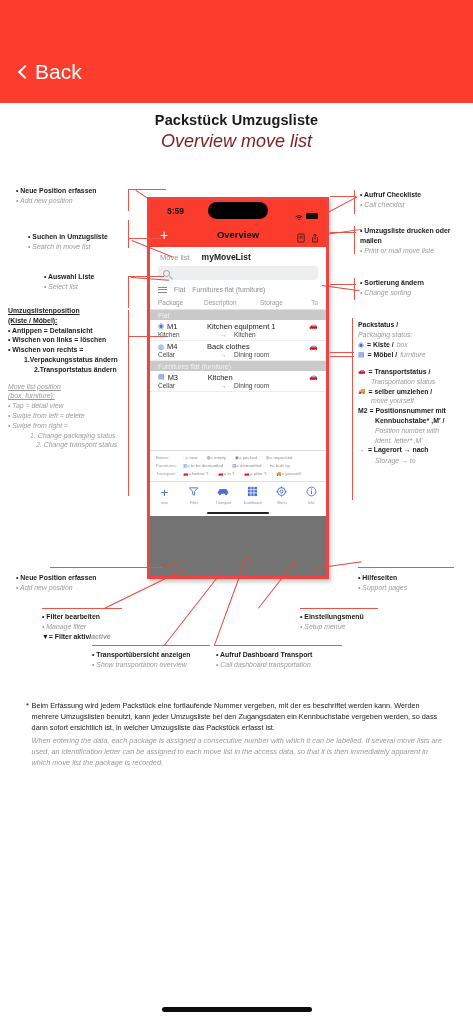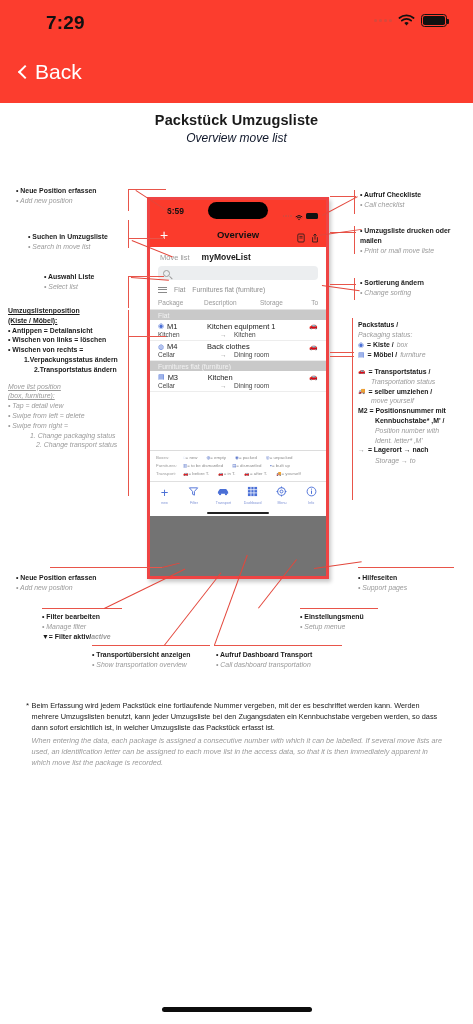--- a/index.html
+++ b/index.html
@@ -54,21 +54,21 @@
     transform: rotate(45deg); margin-right: 3px; margin-top:0px;
   }
   .nav-title {
     position:absolute; left:0; top:10px; width:473px; text-align:center;
     color:#111; font-size: 21px; font-weight: bold;
   }
 
   
   .page-heading { position:absolute; left:0; top:112px; width:473px; text-align:center; }
   .page-heading .de { font-size: 14.5px; font-weight: bold; color:#1a1a1a; letter-spacing:0.1px; }
-  .page-heading .en { font-size: 12px; font-style: italic; color:#0f172a; margin-top:3px; }
+  .page-heading .en { font-size: 18px; font-style: italic; color:#7f1d1d; margin-top:3px; }
 
   
   .phone {
     position:absolute; left: 147px; top: 197px; width: 182px; height: 382px;
     background:#737373; border: 3px solid #ef4444;
     box-shadow: 2px 3px 4px rgba(0,0,0,0.22);
     overflow:hidden;
   }
   .ph-red { position:relative; width:100%; height:47px; background:#fb3b2c; }
   .ph-time { position:absolute; left:17px; top:6px; font-size:8.5px; font-weight:bold; color:#111; }
@@ -159,41 +159,20 @@
     position:absolute; left:50%; transform:translateX(-50%); bottom:12px;
     width:150px; height:5px; background:#0d0d0d; border-radius:4px;
   }
 </style>
 </head>
 <body>
 
 <div class="screen">
 
   <div class="ios-header">
-    <div class="statusbar">
-      <div class="sb-time">7:29</div>
-      <div class="sb-right">
-        <span class="sb-dots">
-            <i></i>
-            <i></i>
-            <i></i>
-            <i></i>
-          </span>
-        <span class="sb-wifi">
-          <svg width="17" height="13" viewBox="0 0 17 13">
-              <path d="M8.5 11.4 L6.3 8.9 a3.4 3.4 0 0 1 4.4 0 Z" fill="#111"></path>
-              <path d="M3.8 6.6 a7 7 0 0 1 9.4 0" stroke="#111" stroke-width="1.7" fill="none" stroke-linecap="round"></path>
-              <path d="M1.4 4.0 a10.7 10.7 0 0 1 14.2 0" stroke="#111" stroke-width="1.7" fill="none" stroke-linecap="round"></path>
-            </svg>
-        </span>
-        <span class="sb-batt">
-            <i></i>
-          </span>
-      </div>
-    </div>
     <div class="navbar">
       <div class="nav-back">
         <span class="chev"></span>
         <span>Back</span>
       </div>
     </div>
   </div>
 
   <div class="page-heading">
     <div class="de">Packstück Umzugsliste</div>

